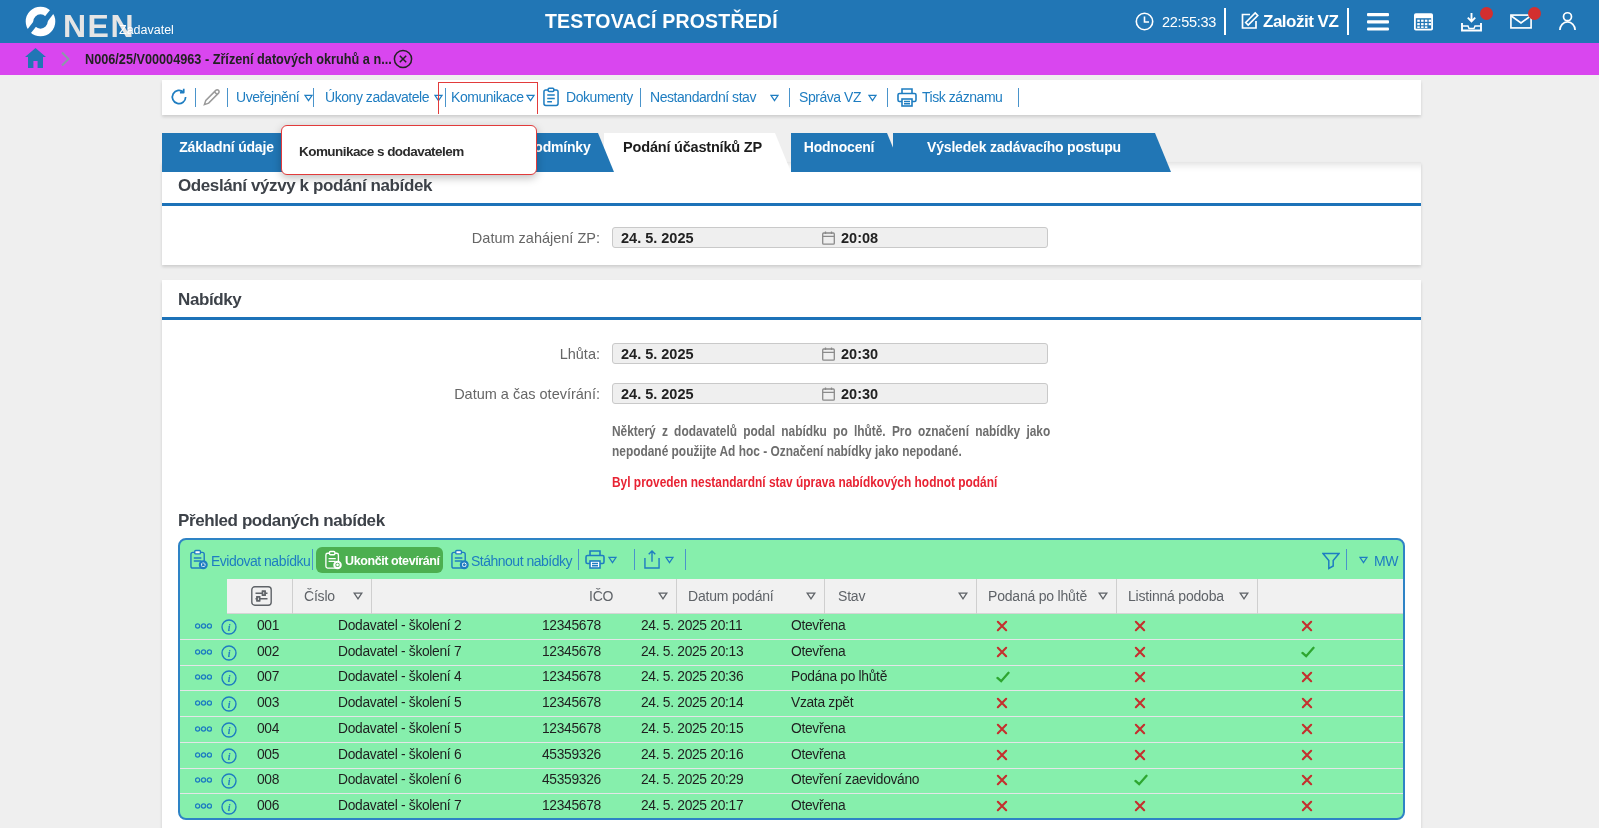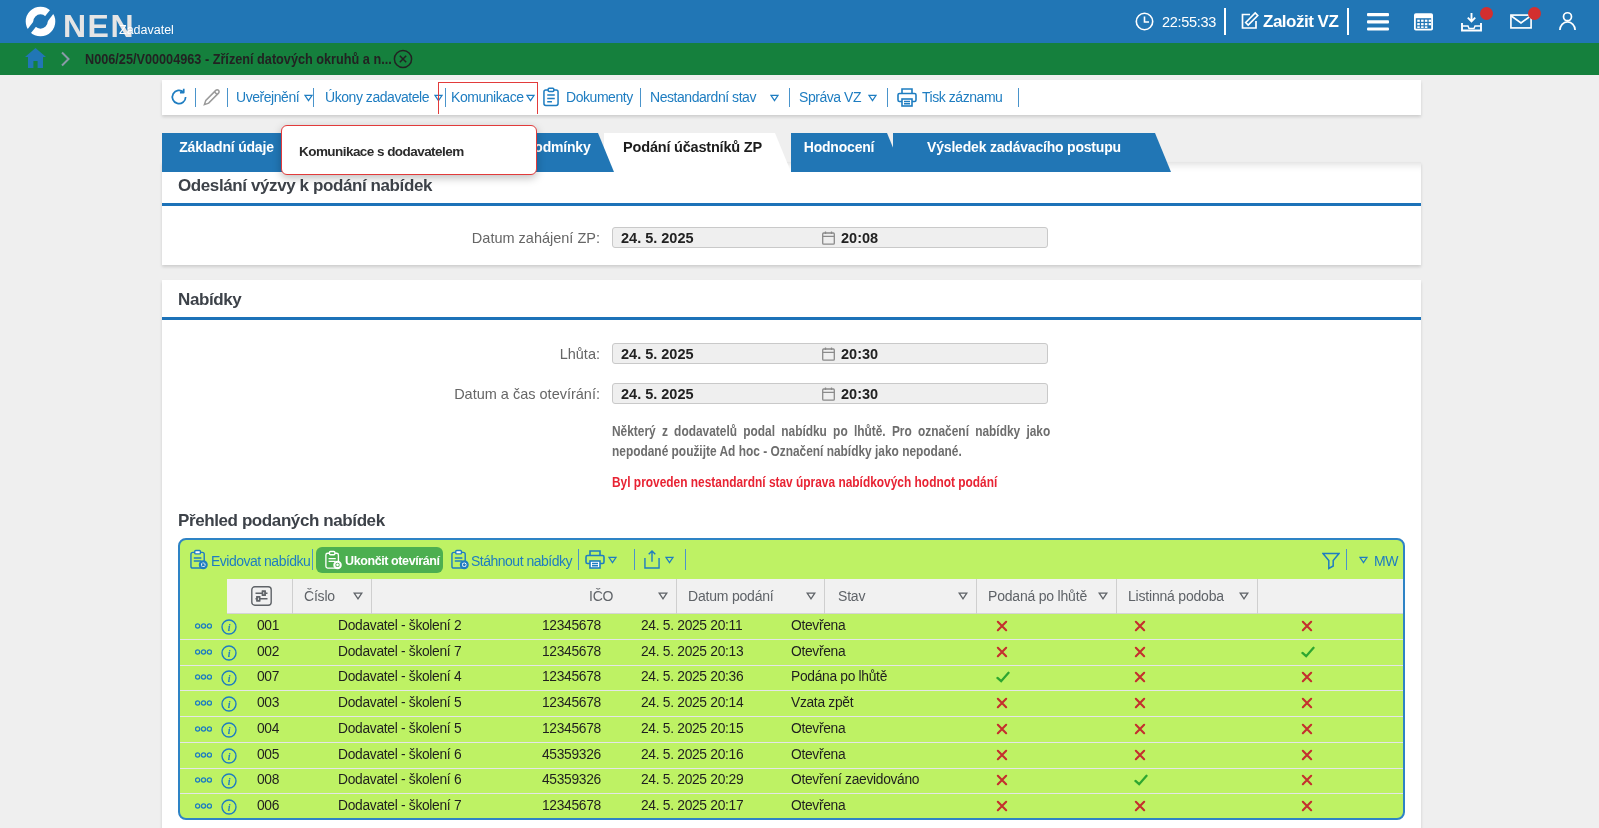--- a/index.html
+++ b/index.html
@@ -13,21 +13,21 @@
   #logo { position:absolute; left:24px; top:6px; }
   #nen-txt { position:absolute; left:63px; top:8px; color:#e5e5e5; font-weight:bold; font-size:32px; letter-spacing:1.5px; }
   #zadavatel { position:absolute; left:119px; top:23px; color:#fff; font-size:12.5px; }
   #envtitle { position:absolute; left:545px; top:10px; color:#fff; font-weight:bold; font-size:19.5px; letter-spacing:0.2px; }
   .hsep { position:absolute; top:8px; width:2px; height:27px; background:#ffffff; }
   #time-txt { position:absolute; left:1162px; top:14px; color:#fff; font-size:14.5px; letter-spacing:-0.3px; }
   #zalozit { position:absolute; left:1263px; top:12px; color:#fff; font-size:17px; letter-spacing:-0.5px; font-weight:bold; }
   .badge { position:absolute; width:13px; height:13px; border-radius:50%; background:#d32f2f; }
 
   
-  #crumb { position:absolute; left:0; top:43px; width:1599px; height:32px; background:#15803d; }
+  #crumb { position:absolute; left:0; top:43px; width:1599px; height:32px; background:#d946ef; }
   #crumb-text { position:absolute; left:85px; top:8px; font-size:14.5px; transform:scaleX(0.875); transform-origin:0 0; font-weight:bold; color:#222; }
 
   
   .card { position:absolute; left:162px; width:1259px; background:#fff; box-shadow:0 2px 3px rgba(0,0,0,0.14); }
   #card1 { top:80px; height:35px; }
   #card2 { top:162px; height:103px; box-shadow:0 2px 3px rgba(0,0,0,0.14), inset 0 10px 8px -8px rgba(0,0,0,0.15); }
   #card3 { top:280px; height:558px; }
 
   
   #toolbar { position:absolute; left:0; top:80px; width:1599px; height:35px; color:#1e7dc1; font-size:14px; letter-spacing:-0.45px; white-space:nowrap; }
@@ -54,21 +54,21 @@
   .fbox { position:absolute; left:612px; width:436px; height:21px; background:#efefef; border:1px solid #c9c9c9; border-radius:3px; font-size:14.5px; font-weight:bold; color:#222; }
   .fbox .dt { position:absolute; left:8px; top:2px; }
   .fbox .tm { position:absolute; left:228px; top:2px; }
   .cal { position:absolute; left:209px; top:3px; }
 
   
   #graytext { position:absolute; left:612px; top:421px; width:515px; transform:scaleX(0.851); transform-origin:0 0; font-size:14px; font-weight:bold; color:#6d6d6d; line-height:20px; text-align:justify; }
   #redtext { position:absolute; left:612px; top:474px; font-size:14px; transform:scaleX(0.851); transform-origin:0 0; font-weight:bold; color:#e82333; }
 
   
-  #panel { position:absolute; left:178px; top:538px; width:1227px; height:282px; border:2px solid #2e83c5; border-radius:8px; background:#bef264; overflow:hidden; }
+  #panel { position:absolute; left:178px; top:538px; width:1227px; height:282px; border:2px solid #2e83c5; border-radius:8px; background:#86efac; overflow:hidden; }
   #ptoolbar { position:absolute; left:0; top:0; width:100%; height:39px; color:#1e7dc1; font-size:14px; letter-spacing:-0.5px; }
   #ptoolbar span.it { position:absolute; top:13px; }
   #ptoolbar .sep { position:absolute; top:9px; width:1px; height:21px; background:#4a94cb; }
   #ptoolbar svg.ic { position:absolute; }
   #greenbtn { position:absolute; left:136px; top:7px; width:127px; height:26px; background:#4caf50; border-radius:6px; color:#fff; font-weight:bold; font-size:12.5px; letter-spacing:-0.4px; white-space:nowrap; }
   #phead { position:absolute; left:0; top:39px; width:100%; height:35px; background:#f1f1f1; border-bottom:1px solid #d5d5d5; font-size:14px; letter-spacing:-0.2px; color:#5f6368;margin-left:47px; }
   .hc { position:absolute; top:0; height:35px; border-right:1px solid #cfcfcf; }
   .hc span.t { position:absolute; left:11px; top:9px; white-space:nowrap; }
   .hc .dtri2 { position:absolute; right:8px; top:13px; }
   .row { position:absolute; left:0; width:100%; height:26px; border-bottom:1px solid #e4e6e8; font-size:13.8px; letter-spacing:-0.3px; color:#1f1f1f; }
@@ -79,20 +79,21 @@
 <body>
 
 <div id="topbar">
   <svg id="logo" width="33" height="31" viewBox="0 0 33 31">
     <circle cx="16.5" cy="15.5" r="11" fill="none" stroke="#ffffff" stroke-width="7.6"></circle>
     <path d="M 1,23 L 12,12 L 15.5,16 L 4.5,26.5 Z" fill="#2176b5" transform="rotate(-8 16.5 15.5)"></path>
     <path d="M 32,8 L 21,19 L 17.5,15 L 28.5,4.5 Z" fill="#2176b5" transform="rotate(-8 16.5 15.5)"></path>
   </svg>
   <div id="nen-txt">NEN</div>
   <div id="zadavatel">Zadavatel</div>
+  <div id="envtitle">TESTOVACÍ PROSTŘEDÍ</div>
 
   <svg class="abs" style="left:1135px;top:12px" width="19" height="19" viewBox="0 0 19 19" fill="none" stroke="#fff" stroke-width="1.6">
     <circle cx="9.5" cy="9.5" r="8.2"></circle>
       <path d="M9.5 4.5 V10 H14"></path>
   </svg>
   <div id="time-txt">22:55:33</div>
   <div class="hsep" style="left:1224px"></div>
   <svg class="abs" style="left:1240px;top:11px" width="20" height="20" viewBox="0 0 20 20" fill="none" stroke="#fff" stroke-width="1.7">
     <path d="M16 10 V17 H2.5 V3.5 H10"></path>
       <path d="M7.5 12.5 L17 3 L19.5 5.5 L10 15 Z" transform="translate(-1.8 -1)"></path>

